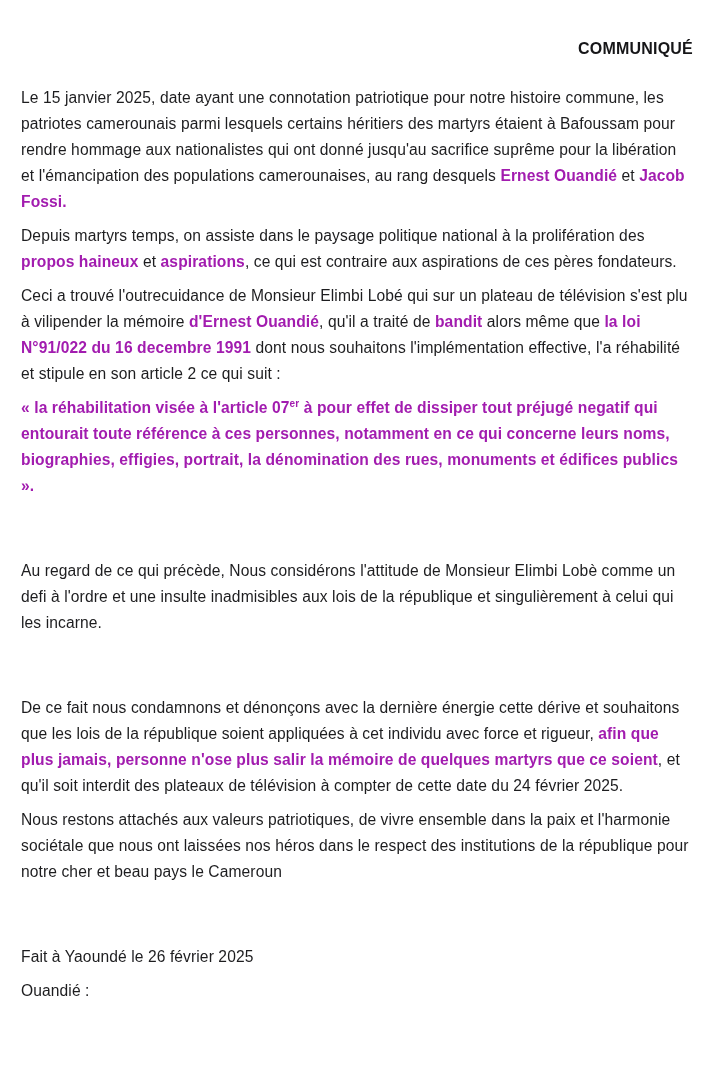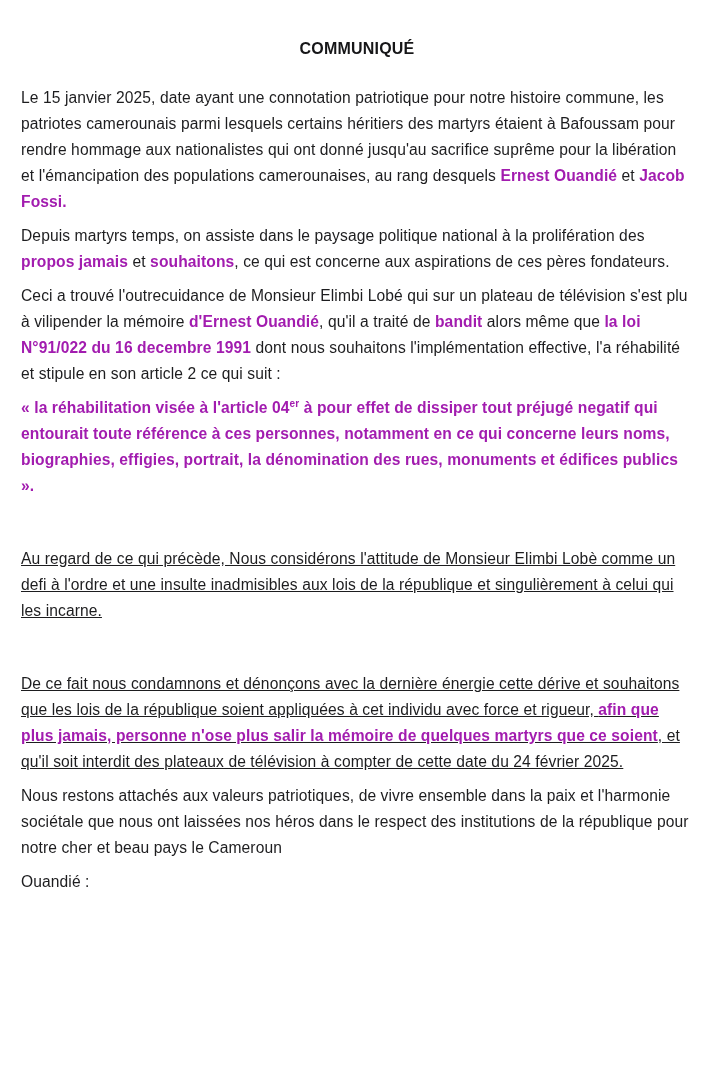--- a/index.html
+++ b/index.html
@@ -16,57 +16,57 @@
     -webkit-font-smoothing: antialiased;
   }
   .page {
     box-sizing: border-box;
     width: 713px;
     height: 1080px;
     padding: 30px 20px 0 21px;
     background: #ffffff;
   }
   .title {
-    text-align: center;
+    text-align: right;
     font-size: 16px;
     font-weight: 700;
     margin: 10px 0 27px 0;
     color: #161618;
     letter-spacing: 0.2px;
   }
   .body-text p.para {
     font-size: 15.6px;
     line-height: 26px;
     margin: 0 0 8px 0;
     letter-spacing: 0.1px;
   }
   .body-text p.para.space-before {
-    margin-top: 47px;
-    text-decoration: underline;
+    margin-top: 59px;
   }
   .body-text p.para.space-before-small {
     margin-top: 0;
   }
   .bold {
     font-weight: 700;
     color: #a21caf;
   }
   sup {
     font-size: 10px;
     line-height: 0;
   }
 </style>
 </head>
 <body>
 
 <div class="page">
   <h1 class="title">COMMUNIQUÉ</h1>
   <div class="body-text">
       <p class="para"><span>Le 15 janvier 2025, date ayant une connotation patriotique pour notre histoire commune, les patriotes camerounais parmi lesquels certains héritiers des martyrs étaient à Bafoussam pour rendre hommage aux nationalistes qui ont donné jusqu'au sacrifice suprême pour la libération et l'émancipation des populations camerounaises, au rang desquels </span><span class="bold">Ernest Ouandié</span><span> et </span><span class="bold">Jacob Fossi.</span></p>
-      <p class="para"><span>Depuis martyrs temps, on assiste dans le paysage politique national  à la prolifération des </span><span class="bold">propos jamais</span><span> et </span><span class="bold">souhaitons</span><span>, ce qui est concerne aux aspirations de ces pères fondateurs.</span></p>
+      <p class="para"><span>Depuis martyrs temps, on assiste dans le paysage politique national  à la prolifération des </span><span class="bold">propos haineux</span><span> et </span><span class="bold">aspirations</span><span>, ce qui est contraire aux aspirations de ces pères fondateurs.</span></p>
       <p class="para"><span>Ceci a trouvé l'outrecuidance de Monsieur Elimbi Lobé qui sur un plateau de télévision s'est plu à vilipender la mémoire </span><span class="bold">d'Ernest Ouandié</span><span>, qu'il a traité de </span><span class="bold">bandit</span><span> alors même que </span><span class="bold">la loi N°91/022 du 16 decembre 1991</span><span> dont nous souhaitons l'implémentation effective, l'a réhabilité et stipule en son article 2 ce qui suit :</span></p>
-      <p class="para"><span class="bold">« la réhabilitation visée à l'article 04</span><sup class="bold">er</sup><span class="bold"> à pour effet de dissiper tout préjugé negatif qui entourait toute référence à ces personnes, notamment en ce qui concerne leurs noms, biographies, effigies, portrait, la dénomination des rues, monuments et édifices publics ».</span></p>
+      <p class="para"><span class="bold">« la réhabilitation visée à l'article 07</span><sup class="bold">er</sup><span class="bold"> à pour effet de dissiper tout préjugé negatif qui entourait toute référence à ces personnes, notamment en ce qui concerne leurs noms, biographies, effigies, portrait, la dénomination des rues, monuments et édifices publics ».</span></p>
       <p class="para space-before"><span>Au regard de ce qui précède, Nous considérons l'attitude de Monsieur Elimbi Lobè comme un defi à l'ordre et une insulte  inadmisibles aux lois de la république et singulièrement à celui qui les incarne.</span></p>
       <p class="para space-before"><span>De ce fait nous condamnons et dénonçons avec la dernière énergie cette dérive et souhaitons que les lois de la république soient appliquées à cet individu avec force et rigueur, </span><span class="bold">afin que plus jamais, personne n'ose plus salir la mémoire de quelques martyrs que ce soient</span><span>, et qu'il soit interdit des plateaux de télévision à compter de cette date du 24 février 2025.</span></p>
       <p class="para space-before-small"><span>Nous restons attachés aux valeurs patriotiques, de vivre ensemble dans la paix et l'harmonie sociétale que nous ont laissées nos héros dans le respect des institutions de la république pour notre cher et beau pays le Cameroun</span></p>
+      <p class="para space-before"><span>Fait à Yaoundé le 26 février 2025</span></p>
       <p class="para space-before-small"><span>Ouandié :</span></p>
     </div>
 </div>
 
 </body></html>

